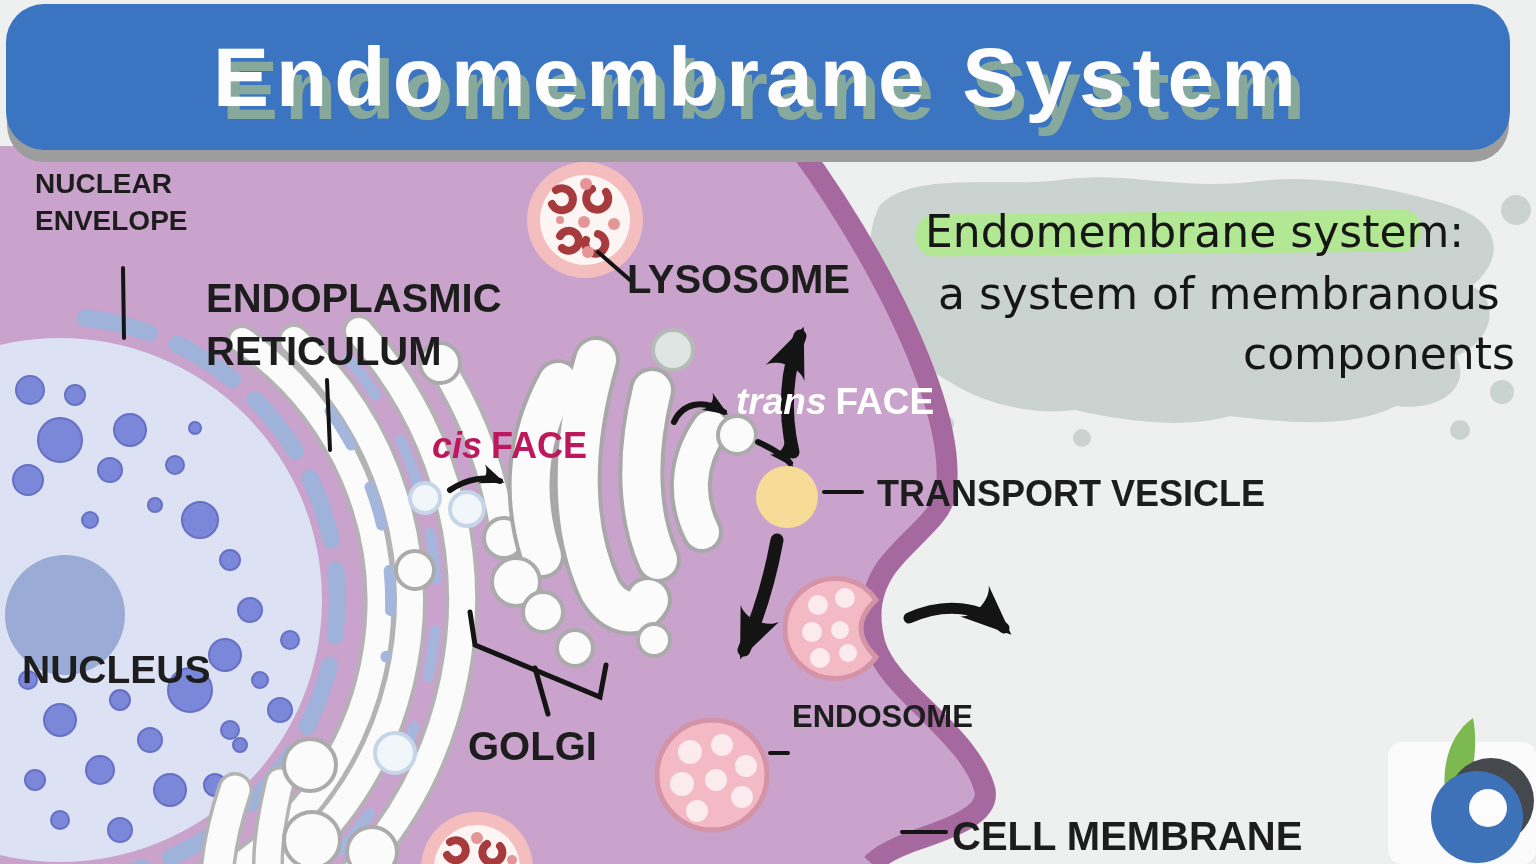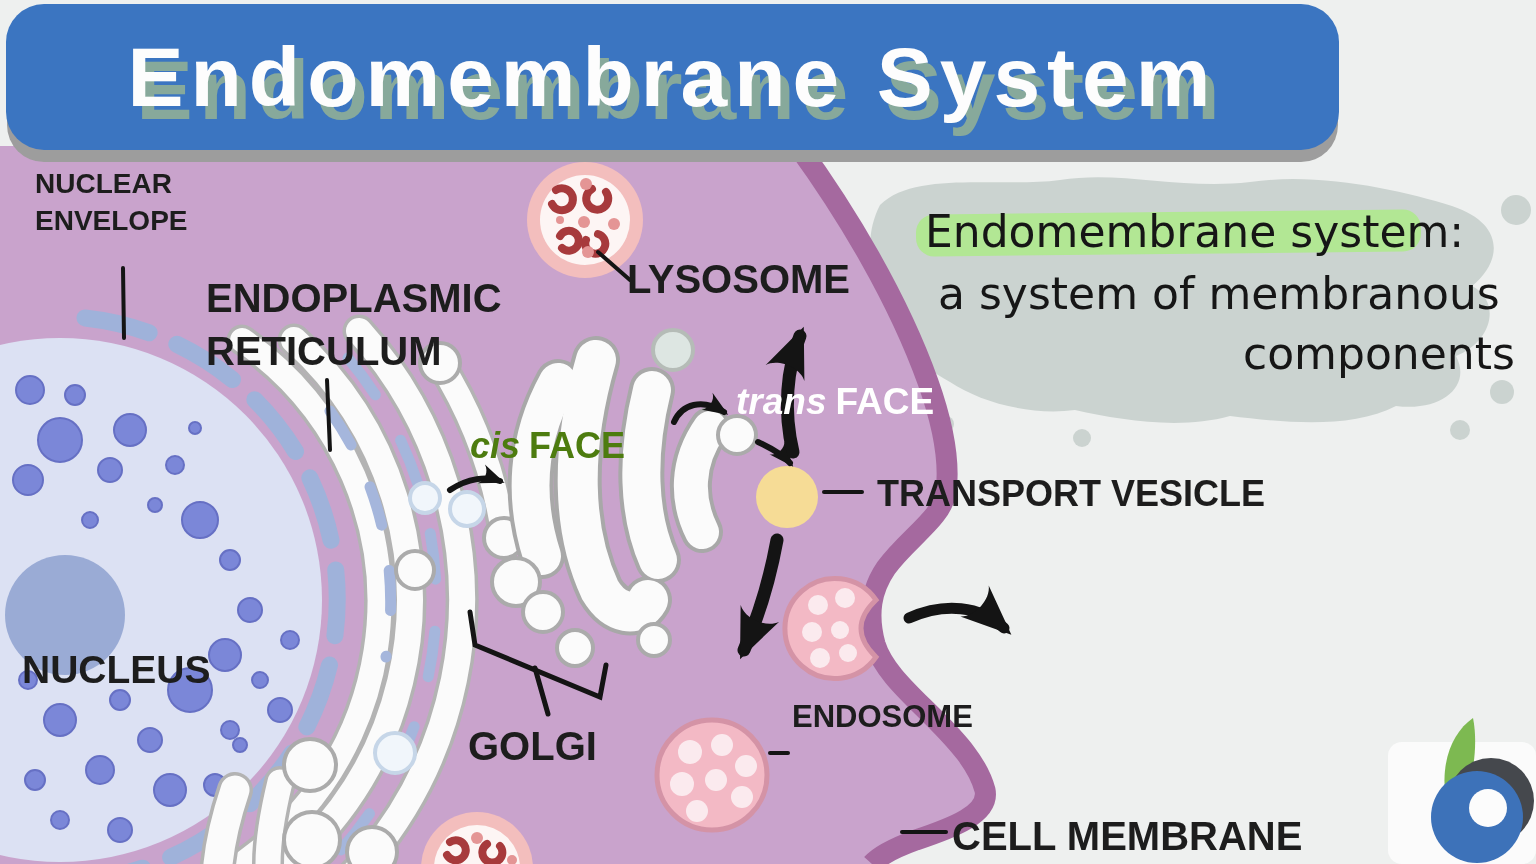--- a/index.html
+++ b/index.html
@@ -1,36 +1,36 @@
 <!DOCTYPE html>
 <html><head>
 <meta charset="utf-8">
 <style>
   html,body{margin:0;padding:0;background:#eef0ef;}
   #stage{position:relative;width:1536px;height:864px;overflow:hidden;background:#eef0ef;
          font-family:"Liberation Sans",sans-serif;}
   #diagram-svg{position:absolute;left:0;top:0;z-index:1;}
   
-  #banner{position:absolute;left:6px;top:4px;width:1333px;height:146px;background:#3b75c1;
+  #banner{position:absolute;left:6px;top:4px;width:1504px;height:146px;background:#3b75c1;
           border-radius:38px;box-shadow:0 13px 0 -1px #9d9d9d;z-index:5;
           display:flex;align-items:center;justify-content:center;}
   #title{font-size:84px;font-weight:bold;color:#fdfdfd;letter-spacing:7px;
          text-shadow:9px 13px 0 #87a99b;white-space:nowrap;}
   
   .lbl{position:absolute;font-weight:bold;color:#1d1d1d;z-index:10;line-height:1.32;}
   #lbl-nuclear-envelope{left:35px;top:166px;width:250px;font-size:28px;}
   #lbl-er{left:206px;top:272px;width:320px;font-size:40px;}
   #lbl-lysosome{left:627px;top:253px;font-size:40px;}
   #lbl-nucleus{left:22px;top:644px;font-size:39px;}
   #lbl-golgi{left:468px;top:720px;font-size:40px;}
   #lbl-transport-vesicle{left:877px;top:470px;font-size:36px;}
   #lbl-exocytosis{left:1037px;top:606px;font-size:37px;}
   #lbl-endosome{left:792px;top:697px;font-size:31px;}
   #lbl-cell-membrane{left:952px;top:810px;font-size:40px;}
-  #lbl-cis-face{left:432px;top:422px;font-size:36px;color:#4d7c0f;margin-left:38px;}
+  #lbl-cis-face{left:432px;top:422px;font-size:36px;color:#be185d;}
   #lbl-trans-face{left:736px;top:378px;font-size:37px;color:#ffffff;}
   .face-italic{font-style:italic;font-weight:bold;margin-right:9px;}
   
   .hand{position:absolute;z-index:10;font-family:"DejaVu Sans",sans-serif;color:#161616;
         font-size:44px;white-space:nowrap;}
   #def-line1{left:925px;top:206px;}
   #def-line2{left:938px;top:268px;}
   #def-line3{left:1243px;top:328px;}
   #def-highlight{position:absolute;left:916px;top:212px;width:505px;height:42px;
         background:#b2e794;border-radius:18px;transform:rotate(-0.6deg);z-index:9;}

